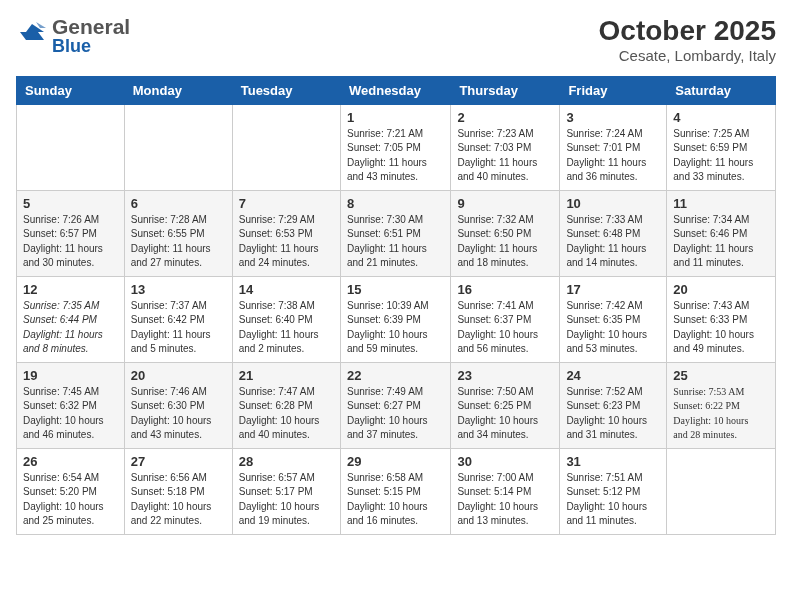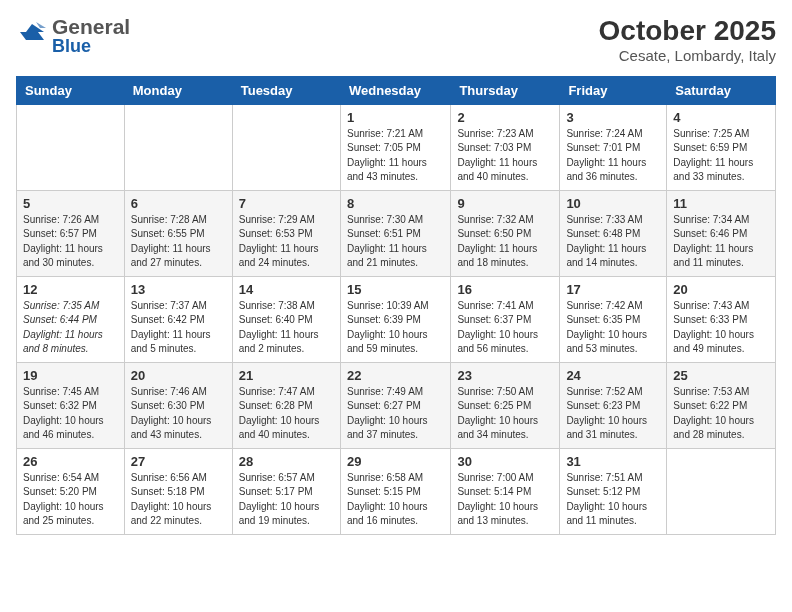--- a/index.html
+++ b/index.html
@@ -296,21 +296,21 @@
         </td>
         <td>
           <span class="day-num">24</span>
           <div class="day-info" style="white-space: pre-line;">Sunrise: 7:52 AM
 Sunset: 6:23 PM
 Daylight: 10 hours
 and 31 minutes.</div>
         </td>
         <td>
           <span class="day-num">25</span>
-          <div class="day-info" style="white-space: pre-line;">Sunrise: 7:53 AM
+          <div class="day-info" style="white-space: pre-line; font-family: Liberation Serif, serif;">Sunrise: 7:53 AM
 Sunset: 6:22 PM
 Daylight: 10 hours
 and 28 minutes.</div>
         </td>
       </tr>
       <tr>
         <td>
           <span class="day-num">26</span>
           <div class="day-info" style="white-space: pre-line;">Sunrise: 6:54 AM
 Sunset: 5:20 PM

